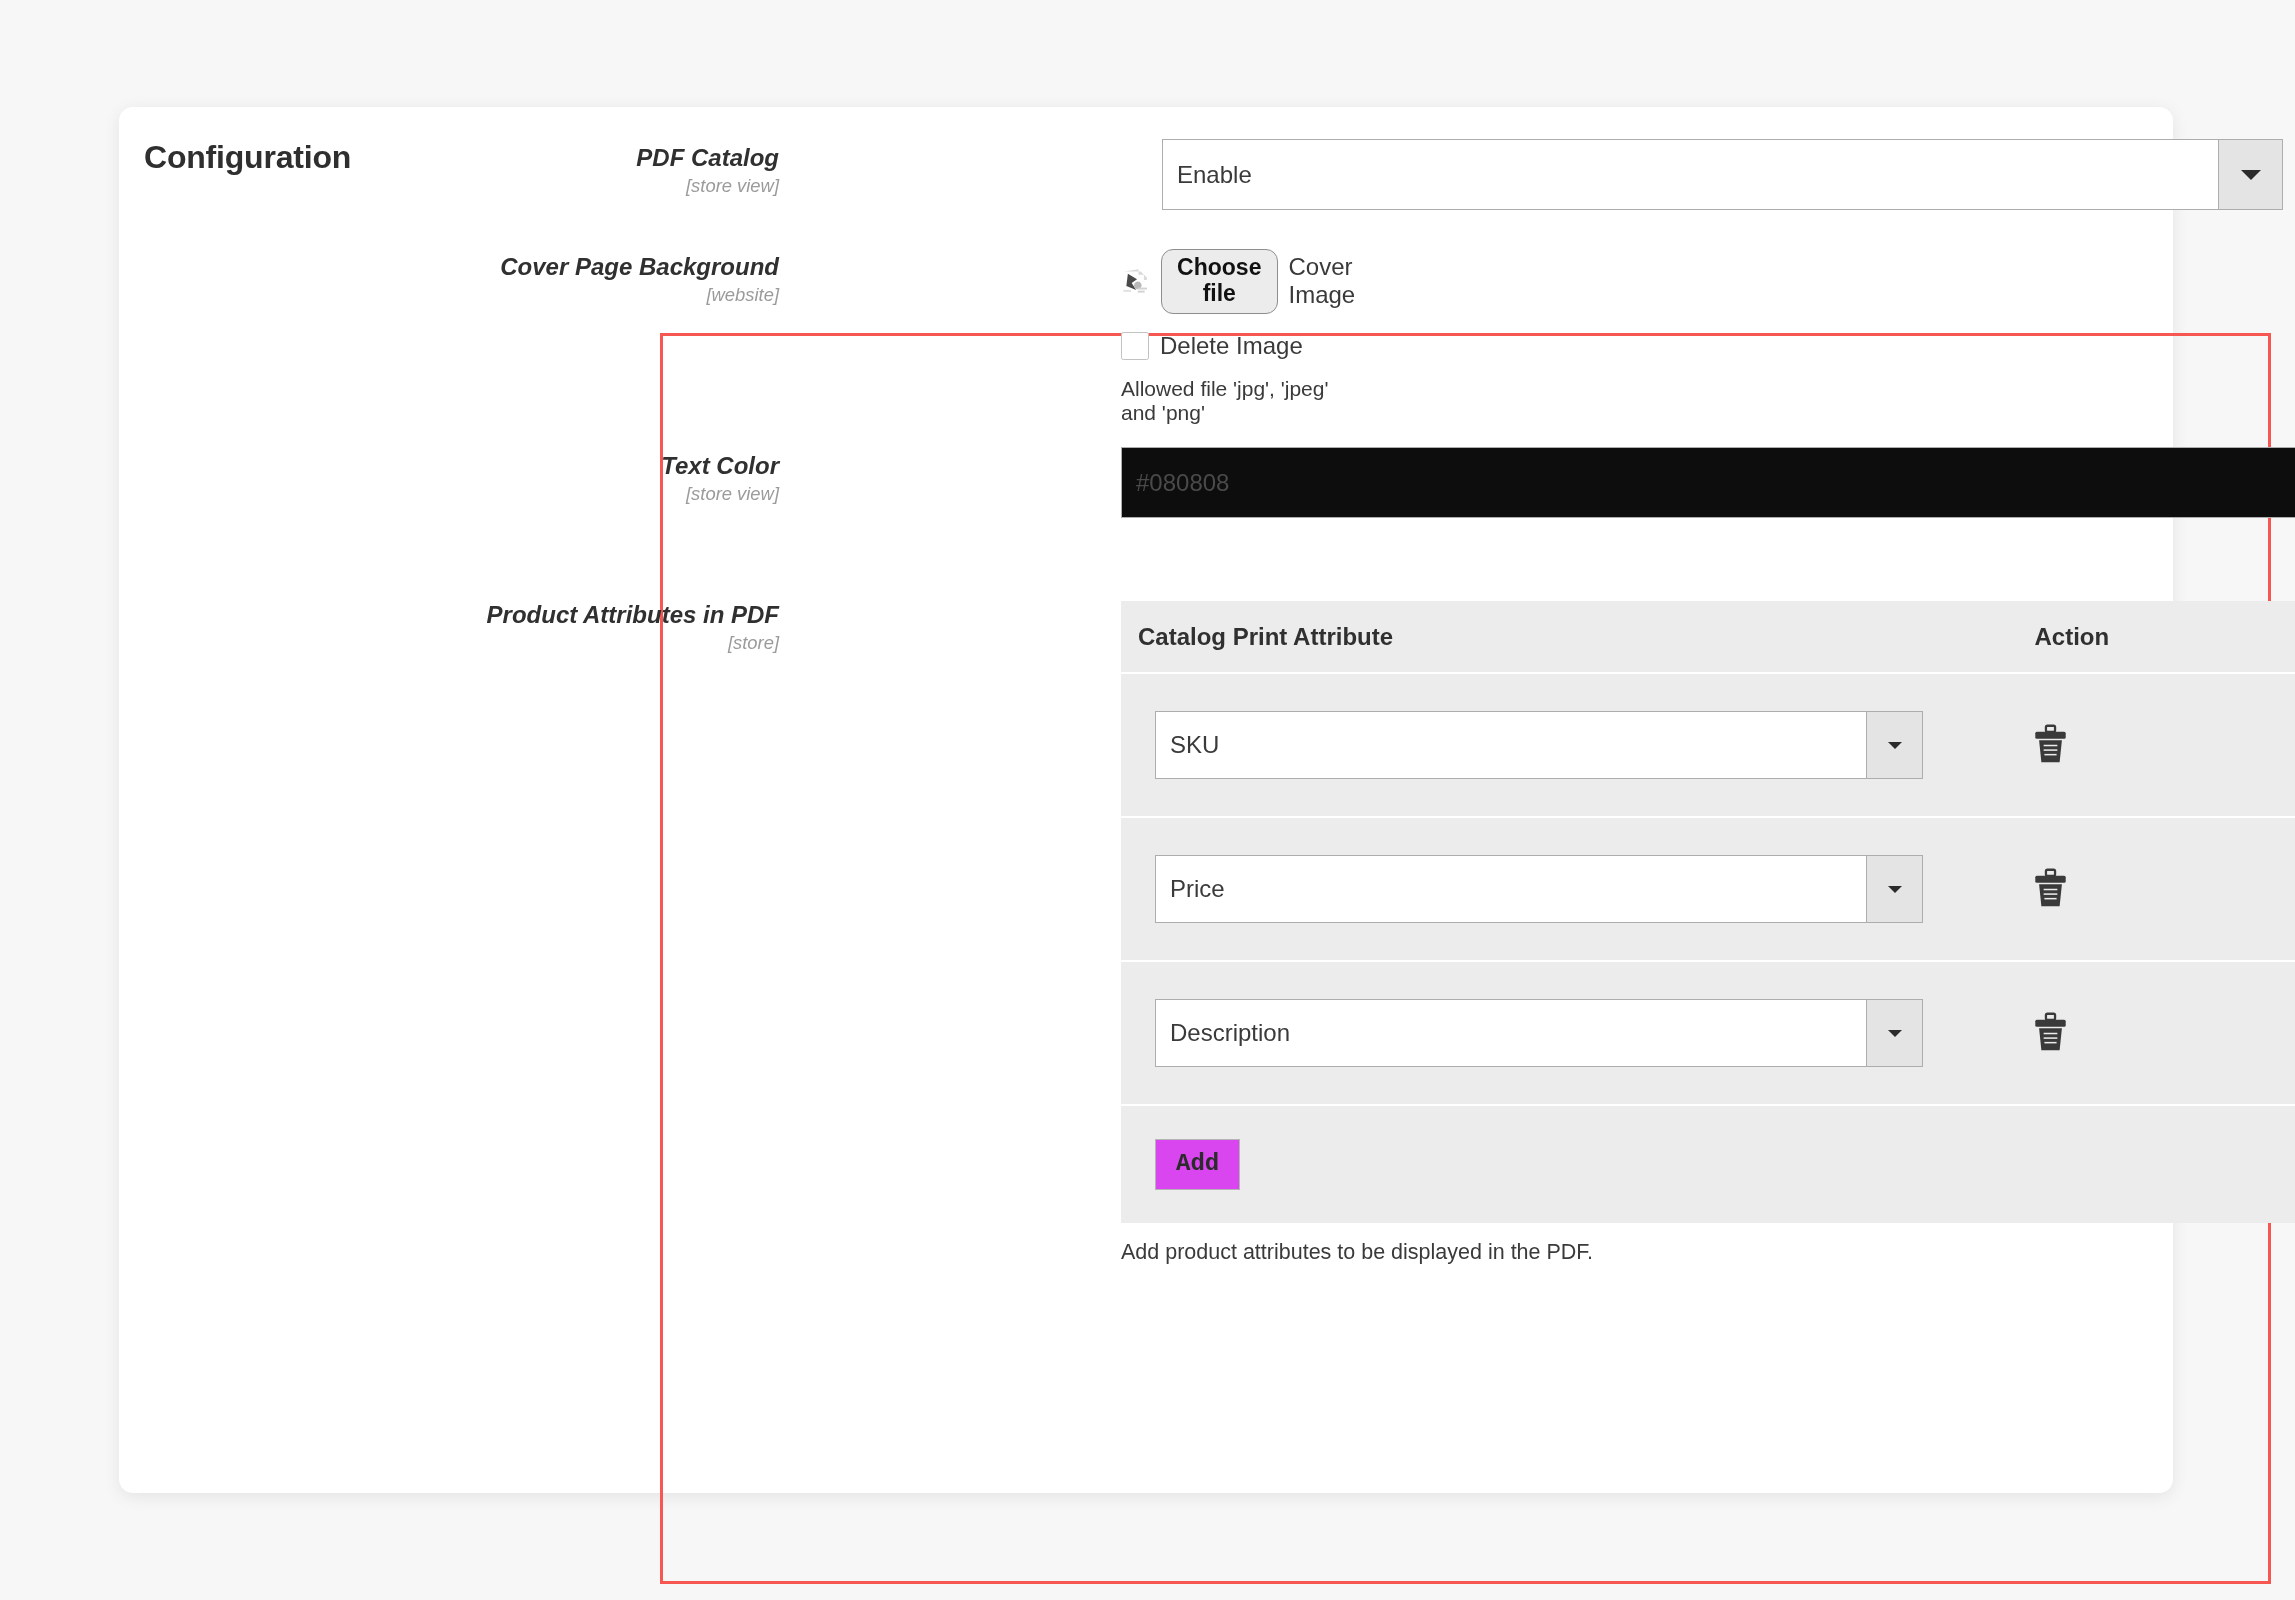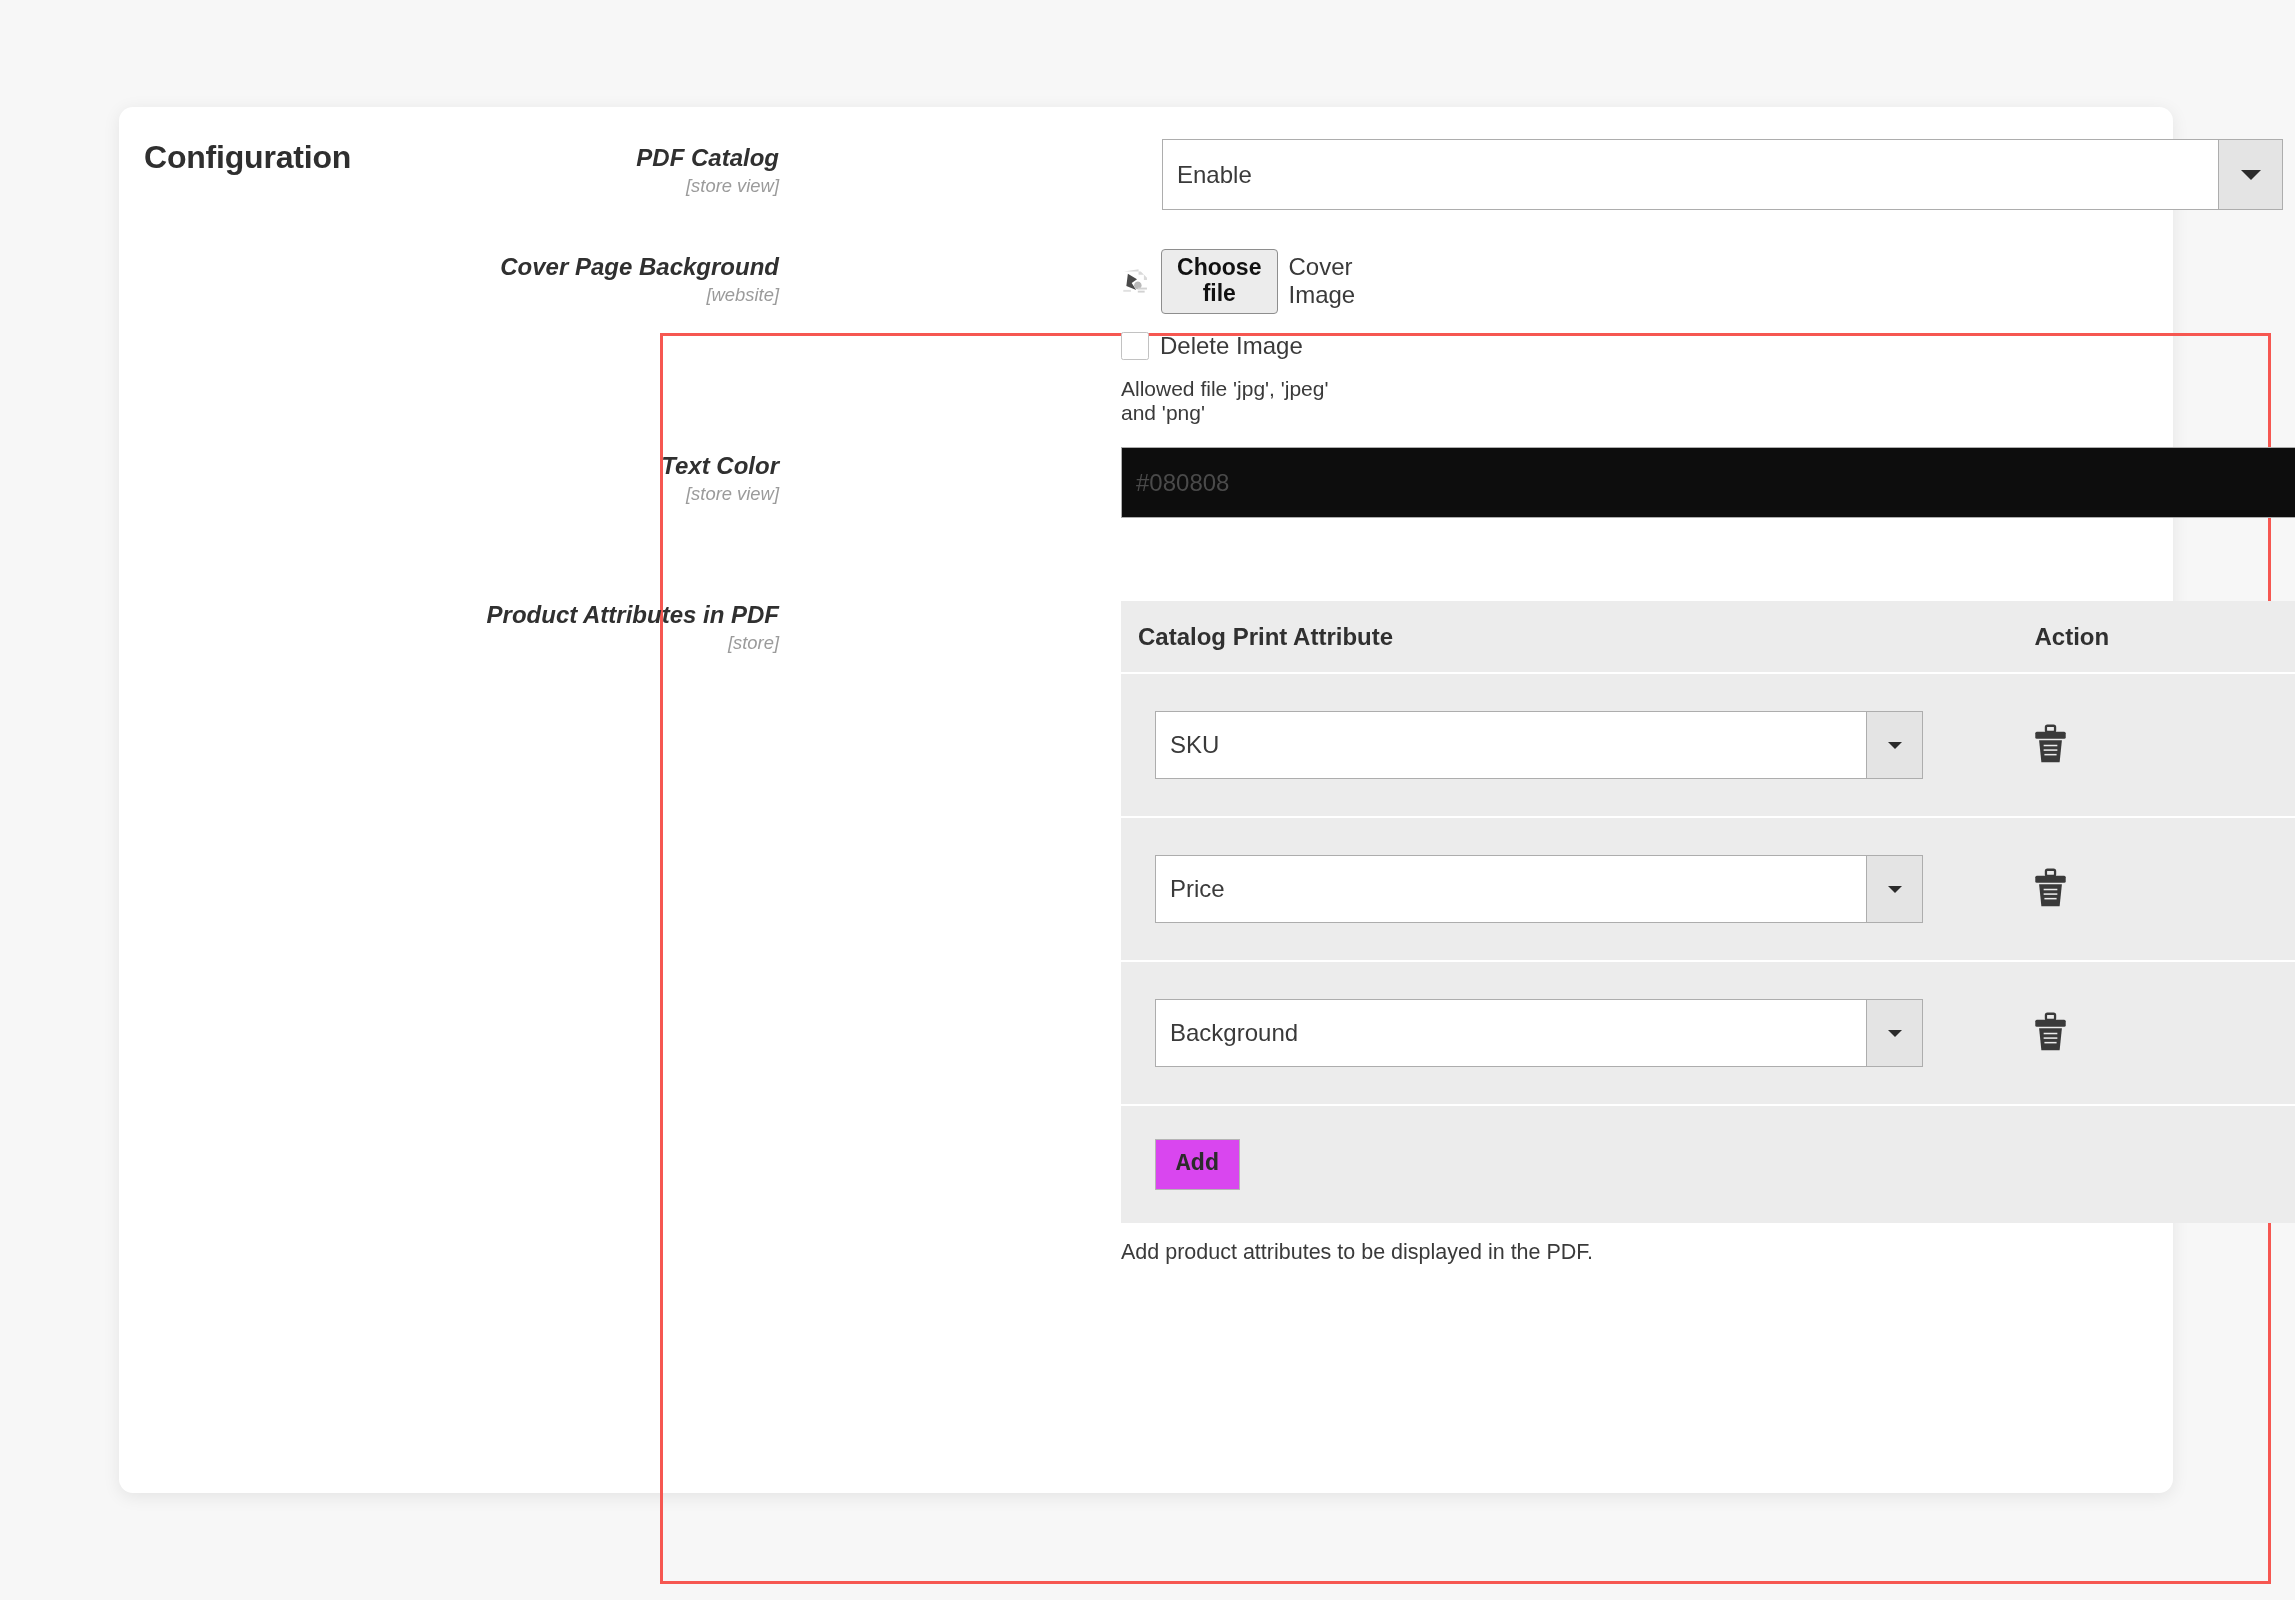--- a/index.html
+++ b/index.html
@@ -147,21 +147,21 @@
     position: relative;
     flex: 0 0 auto;
   }
   .choose-file-btn {
     font-family: "Liberation Sans", sans-serif;
     font-size: 23px;
     font-weight: bold;
     color: #111111;
     background: #ececec;
     border: 1.5px solid #8e8e8e;
-    border-radius: 4px;
+    border-radius: 12px;
     padding: 5.4px 15.4px 7px 15.4px;
     line-height: 1.1;
   }
   .file-name {
     font-size: 24px;
     color: #3a3a3a;
   }
 
   .checkbox-line {
     display: flex;
@@ -400,21 +400,21 @@
                     <rect x="14" y="33" width="18" height="2" fill="#ececec"></rect>
                     <rect x="15" y="39" width="16" height="2" fill="#ececec"></rect>
                   </svg>
                 </button>
               </div>
             </div>
 
             <div class="attr-row">
               <div class="cell-select">
                 <div class="select-wrap" style="width:768px; height:68px;">
-                  <div class="select-value">Background</div>
+                  <div class="select-value">Description</div>
                   <div class="select-arrow" style="width:55px;">
                     <span class="caret sm"></span>
                   </div>
                 </div>
               </div>
               <div class="cell-action">
                 <button class="trash-btn">
                   <svg width="35" height="40" viewBox="0 0 46 52" aria-hidden="true">
                     <rect x="17" y="2" width="12" height="8" rx="2" fill="none" stroke="#3a3a3a" stroke-width="3"></rect>
                     <rect x="3" y="10" width="40" height="9" rx="2" fill="#3a3a3a"></rect>

